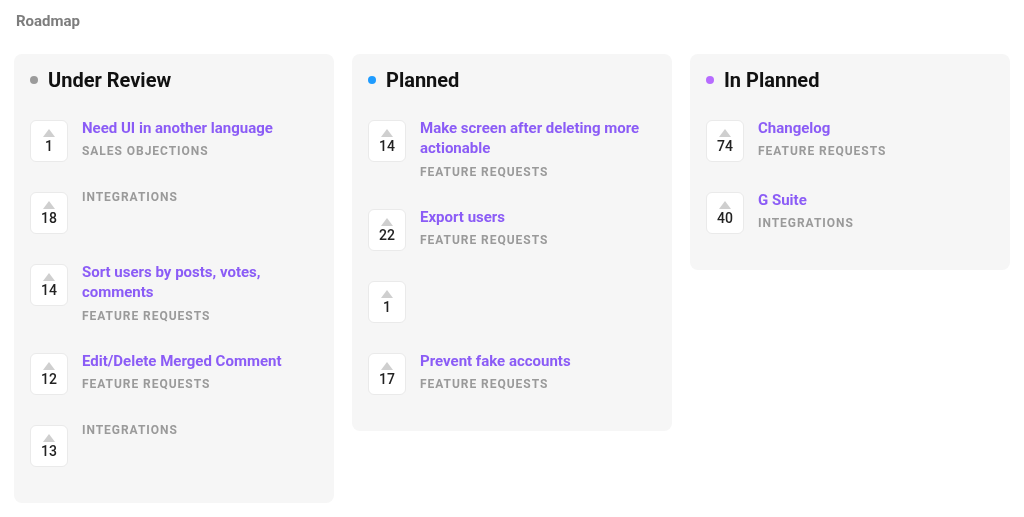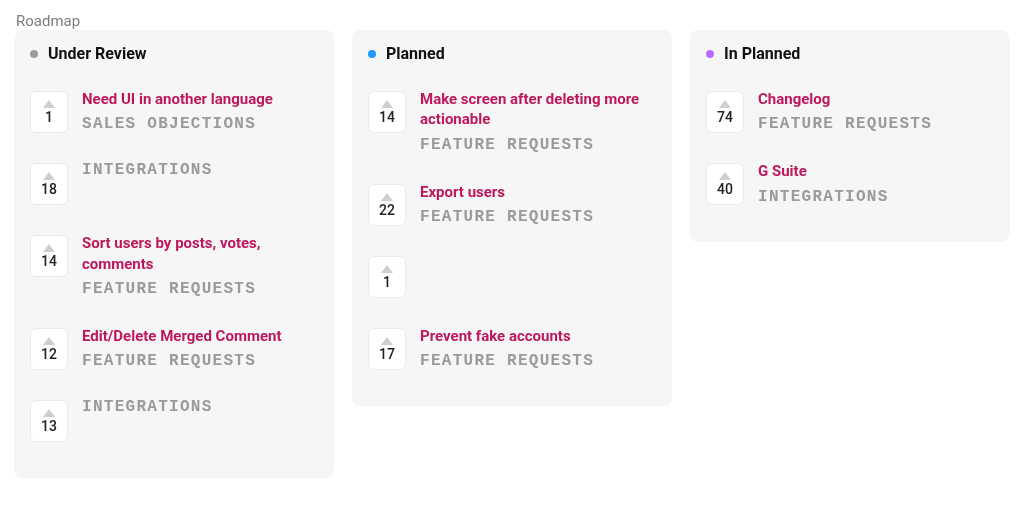--- a/index.html
+++ b/index.html
@@ -5,23 +5,23 @@
   * { box-sizing: border-box; margin: 0; padding: 0; }
   body {
     font-family: -apple-system, BlinkMacSystemFont, "Segoe UI", Roboto, Helvetica, Arial, sans-serif;
     background: #ffffff;
     color: #1a1a1a;
     padding: 12px 14px;
     width: 1024px;
   }
   .page-title {
     font-size: 15px;
-    font-weight: 400;
+    font-weight: 700;
     color: #7d7d7d;
-    margin-bottom: 0;
+    margin-bottom: 24px;
     margin-left: 2px;
   }
   .board {
     display: flex;
     gap: 18px;
     align-items: flex-start;
   }
   .column {
     background: #f6f6f6;
     border-radius: 8px;
@@ -37,21 +37,21 @@
     padding-left: 2px;
   }
   .status-dot {
     width: 8px;
     height: 8px;
     border-radius: 50%;
     display: inline-block;
     flex: 0 0 auto;
   }
   .column-title {
-    font-size: 16px;
+    font-size: 20px;
     font-weight: 700;
     color: #111;
   }
   .card {
     display: flex;
     align-items: flex-start;
     gap: 14px;
     padding: 8px 4px 14px 2px;
     margin-bottom: 6px;
   }
@@ -81,32 +81,31 @@
     line-height: 1;
     margin-top: 2px;
   }
   .card-body {
     flex: 1 1 auto;
     min-width: 0;
   }
   .card-title {
     font-size: 15px;
     font-weight: 700;
-    color: #be185d;
+    color: #8b5cf6;
     line-height: 1.35;
     margin-bottom: 6px;
     cursor: pointer;
   }
   .card-category {
-    font-size: 16px;
+    font-size: 12px;
     font-weight: 700;
     letter-spacing: 0.08em;
     color: #9a9a9a;
     text-transform: uppercase;
-    font-family: Liberation Mono, monospace;
   }
 </style>
 </head>
 <body>
 
 <div class="page-title">Roadmap</div>
 
 <div class="board" id="board">
     <div class="column">
       <div class="column-header">

